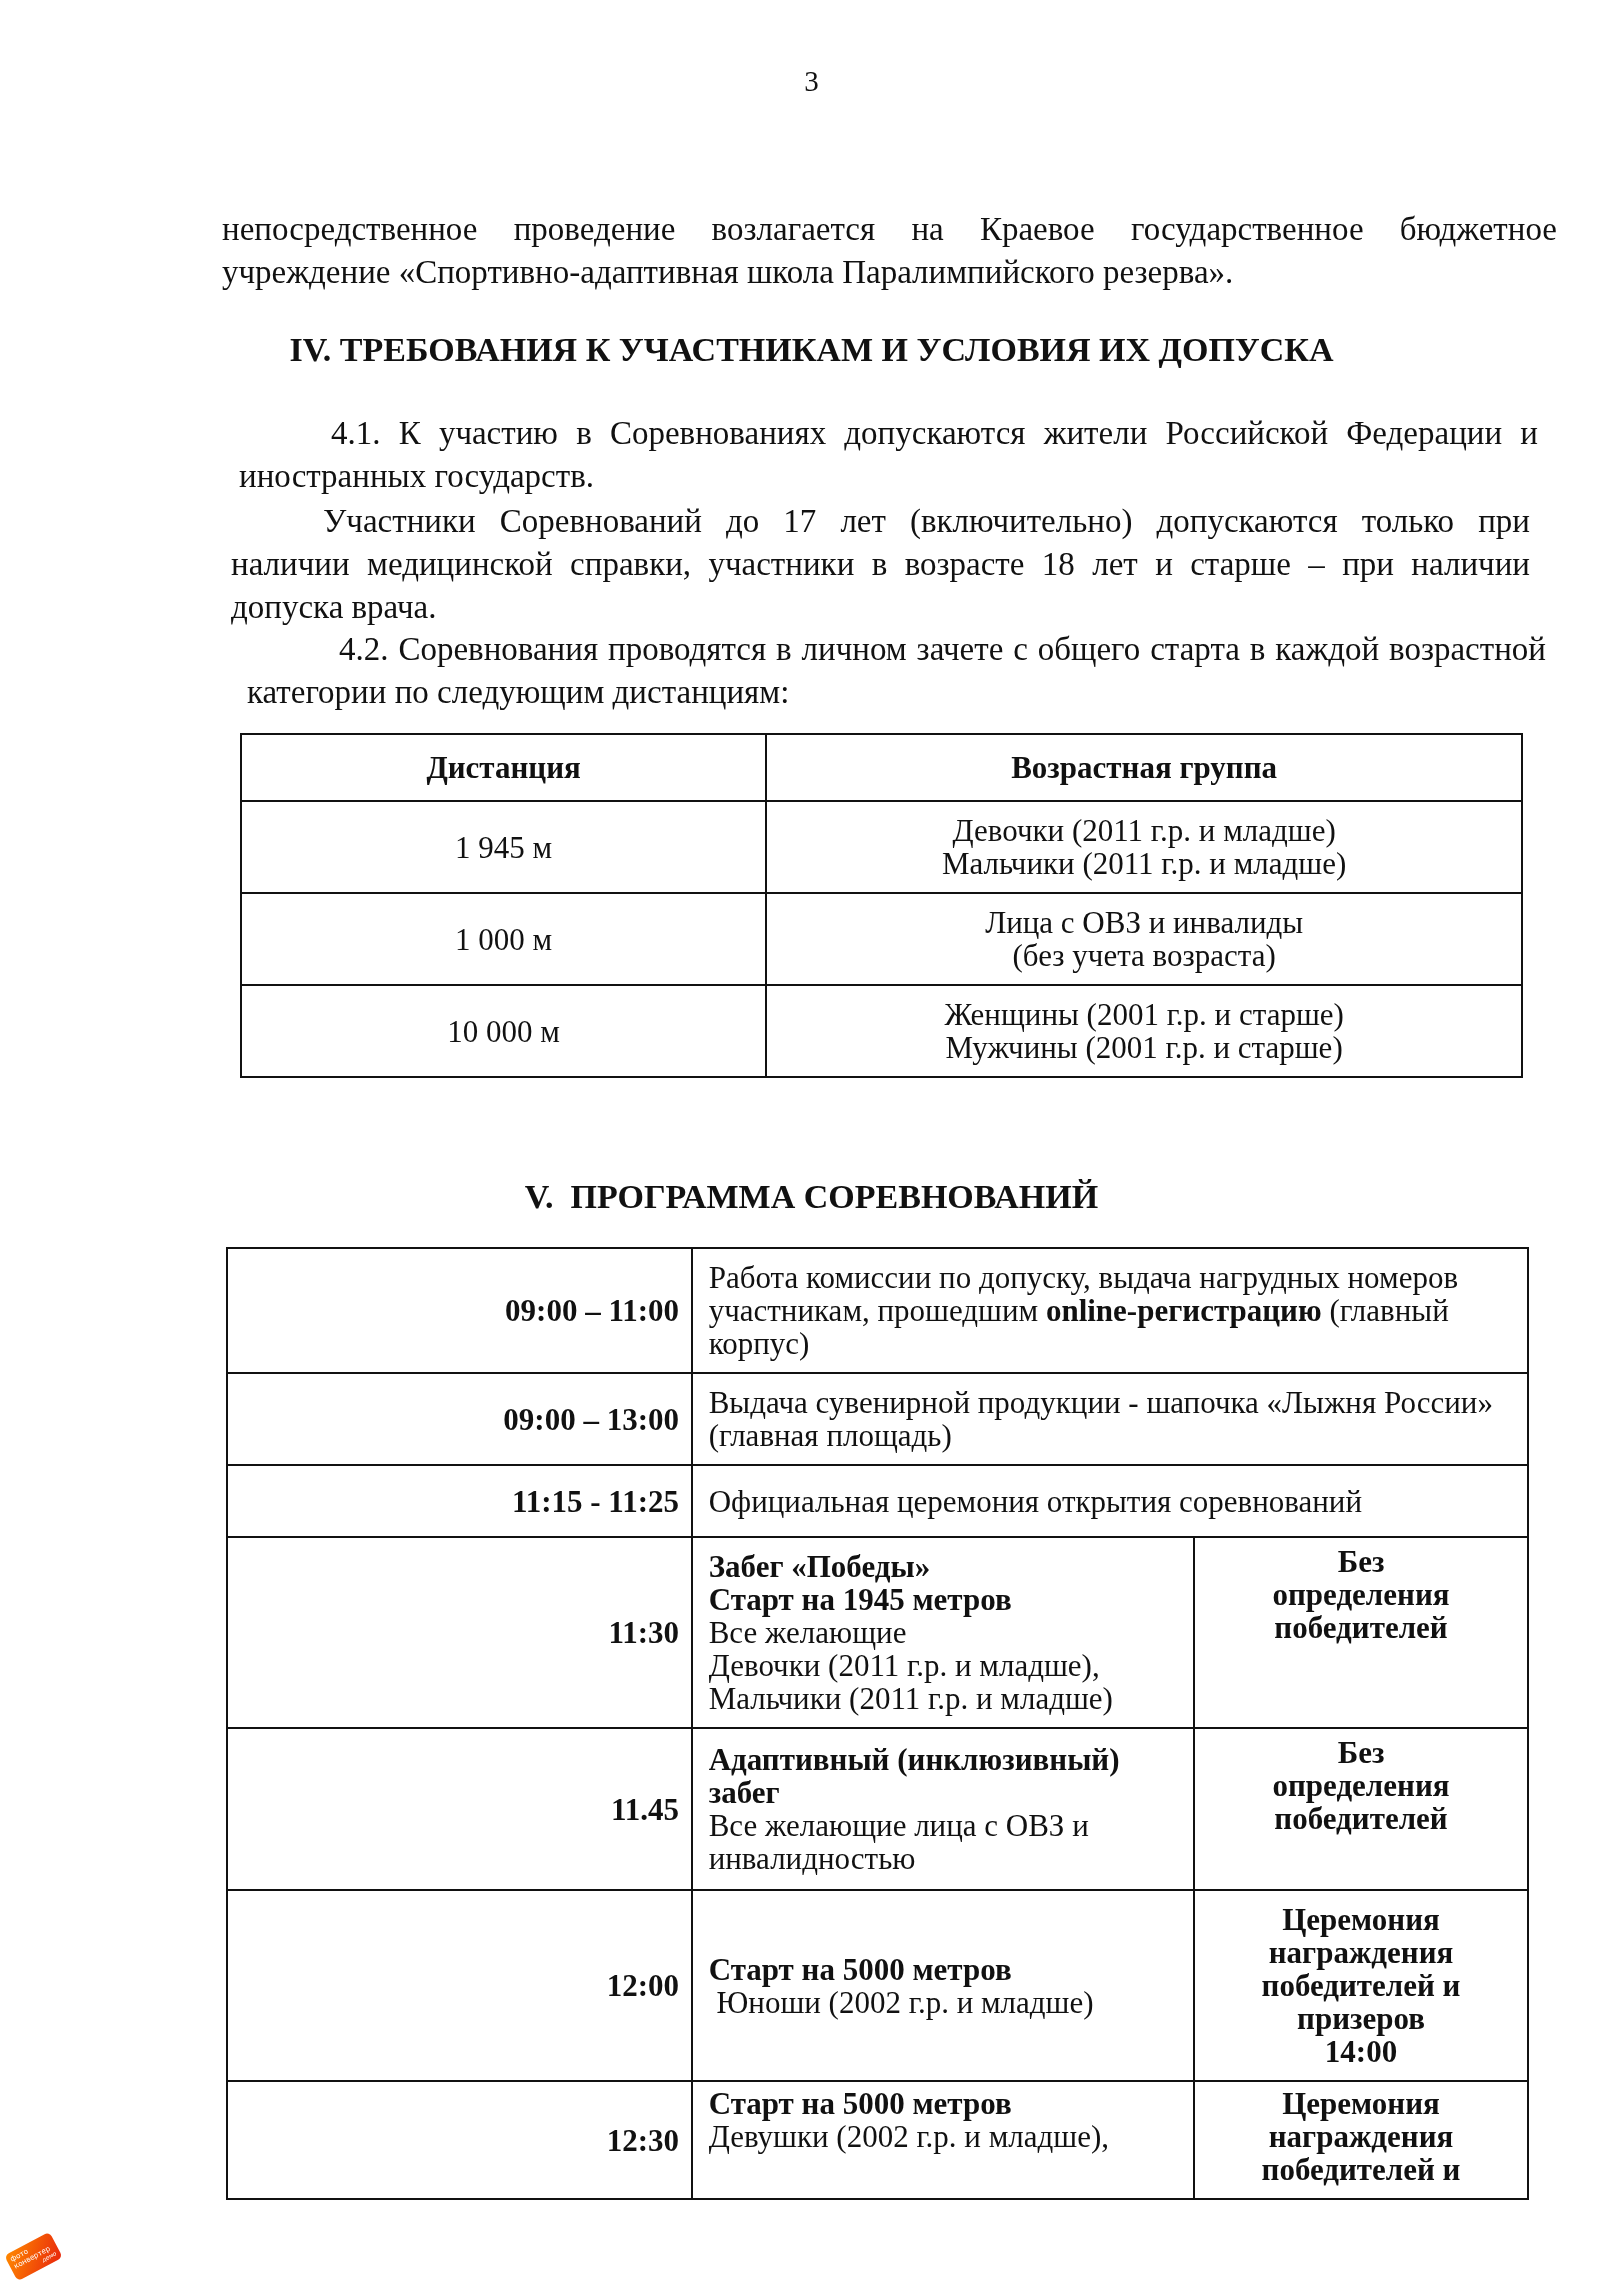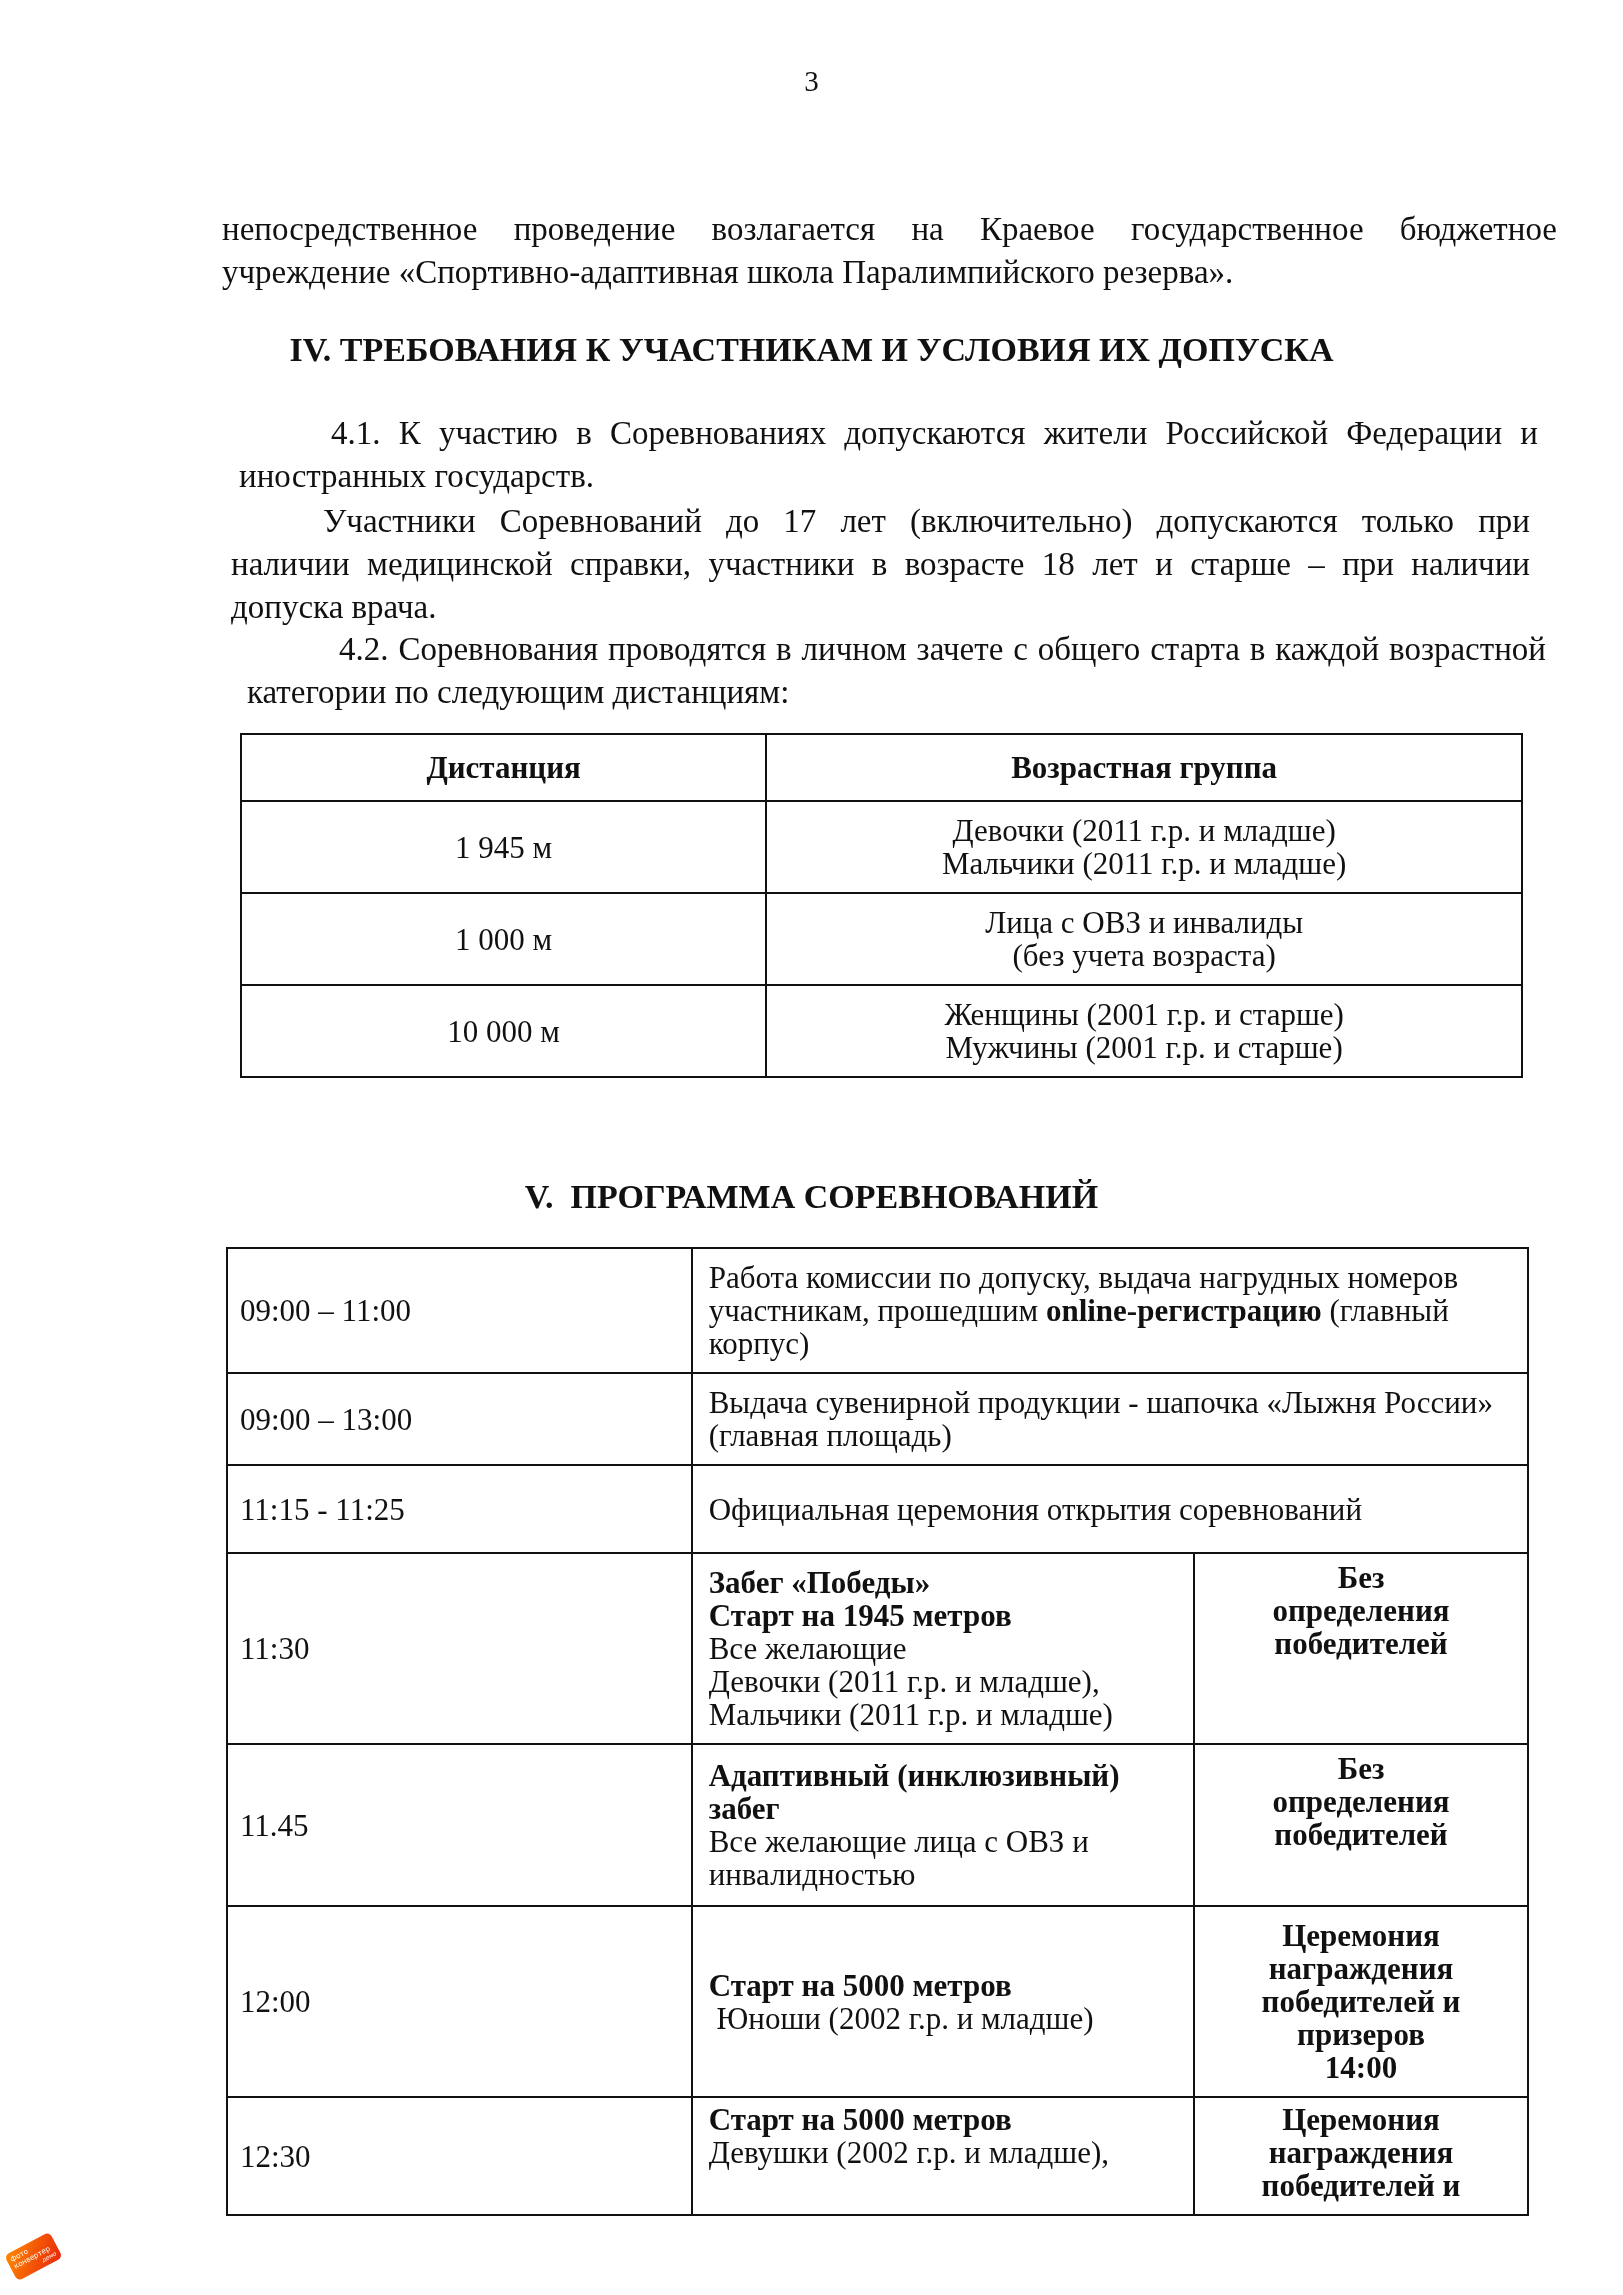--- a/index.html
+++ b/index.html
@@ -22,21 +22,21 @@
     font-weight: bold; font-size: 34px;
   }
   table { border-collapse: collapse; position: absolute; }
   td, th { border: 2px solid #111; padding: 12px; vertical-align: middle; }
   .dist-table th { font-size: 31px; font-weight: bold; height: 41px; }
   .dist-table td { font-size: 31px; text-align: center; line-height: 33px; }
   .dist-table td.dist { width: 517px; }
   .dist-table td.group { width: 759px; }
   .line { display: block; }
   .prog-table td { font-size: 31px; line-height: 33px; }
-  .prog-table td.time { width: 439px; text-align: left; font-weight: normal; }
+  .prog-table td.time { width: 439px; text-align: right; font-weight: bold; }
   .prog-table td.desc { padding-left: 15.7px; text-align: left; }
   .prog-table td.note { width: 308px; text-align: center; font-weight: bold; }
   .bold { font-weight: bold; }
   .watermark {
     position: absolute; left: 7.9px; top: 2242px; width: 51px; height: 29px;
     transform: rotate(-28deg);
     background: linear-gradient(135deg, #ff8a00, #e8260c);
     border-radius: 5.2px; color: #fff;
     font-family: "DejaVu Sans", sans-serif; font-size: 7.2px; line-height: 7.9px;
     padding: 2.6px 3.9px; box-sizing: border-box;
@@ -101,21 +101,21 @@
       <tr style="height:93px;">
     <td class="time">09:00 – 11:00</td>
     <td class="desc" colspan="2">
       <span>Работа комиссии по допуску, выдача нагрудных номеров участникам, прошедшим </span><span class="bold">online-регистрацию</span><span> (главный корпус)</span>
     </td>
   </tr>
   <tr style="height:77px;">
     <td class="time">09:00 – 13:00</td>
     <td class="desc" colspan="2">Выдача сувенирной продукции - шапочка «Лыжня России» (главная площадь)</td>
   </tr>
-  <tr style="height:88px;">
+  <tr style="height:72px;">
     <td class="time">11:15 - 11:25</td>
     <td class="desc" colspan="2">Официальная церемония открытия соревнований</td>
   </tr>
   <tr style="height:160px;">
     <td class="time">11:30</td>
     <td class="desc">
       <span class="line bold">Забег «Победы»</span>
       <span class="line bold">Старт на 1945 метров</span>
       <span class="line">Все желающие</span>
       <span class="line">Девочки (2011 г.р. и младше),</span>

